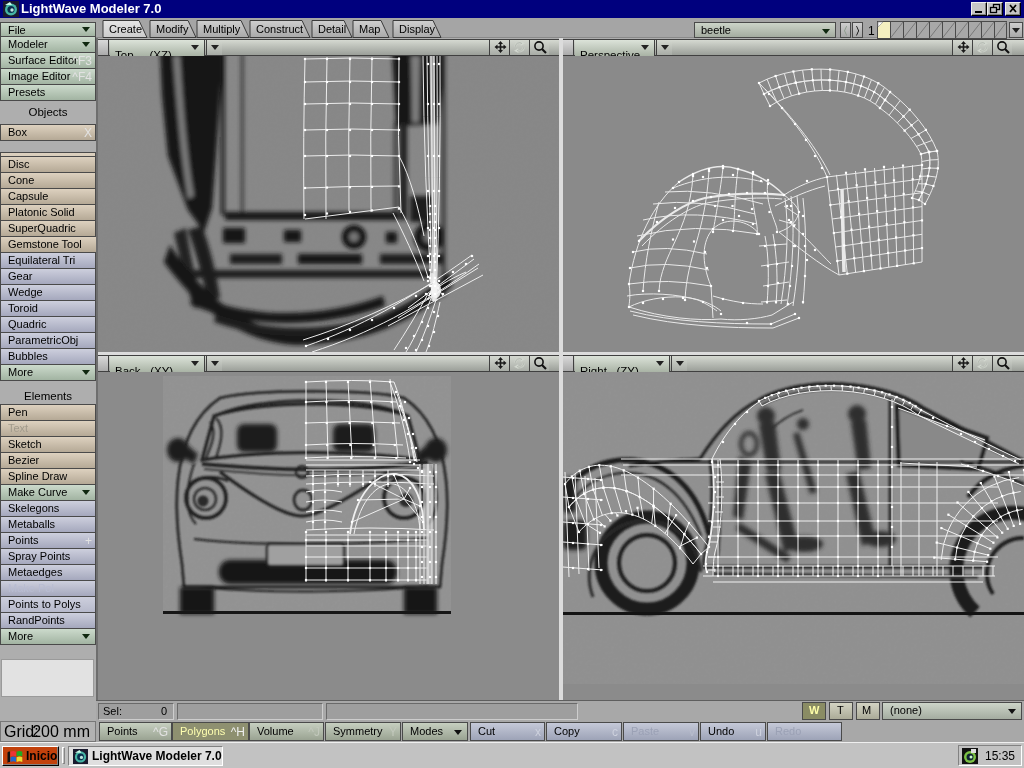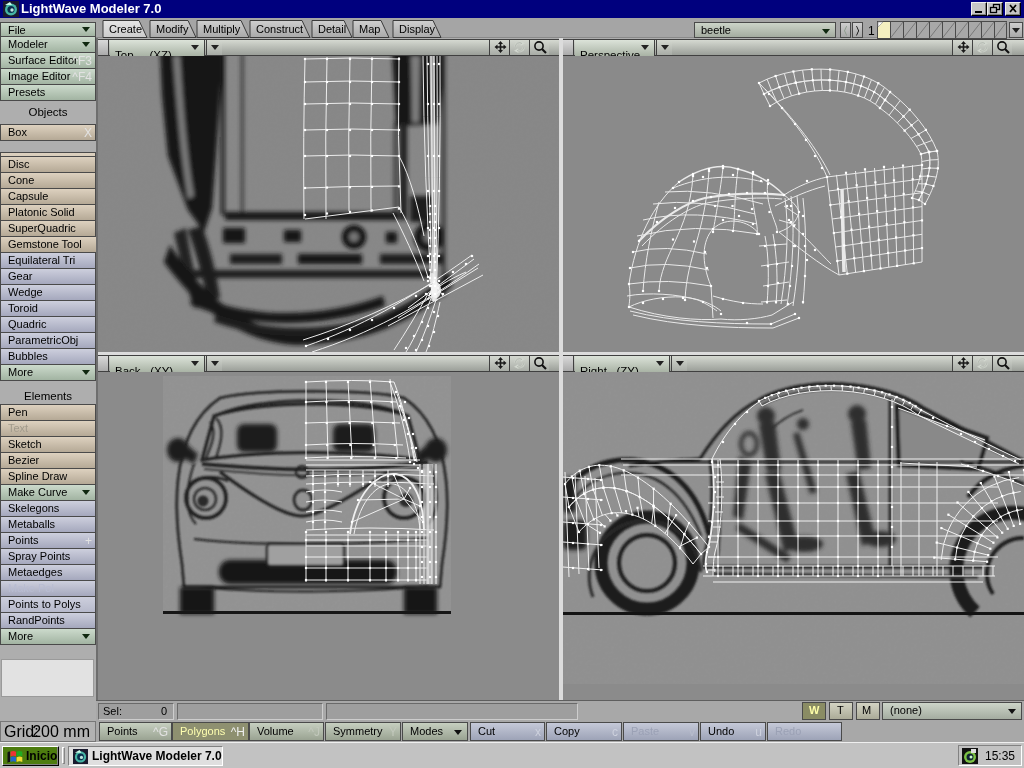--- a/index.html
+++ b/index.html
@@ -20,21 +20,21 @@
 .vhead{position:absolute;height:17px;background:linear-gradient(#d5d9d1,#9b9f99);border-top:1px solid #404040;border-bottom:1px solid #404040;font-size:11.5px;}
 .vtitle{position:absolute;top:0;height:15px;background:linear-gradient(#dce3d9,#a9b3a5);border-right:1px solid #404040;padding:8px 5px;line-height:15px;}
 .mini{position:absolute;top:0;height:15px;background:linear-gradient(#d9d9d9,#ababab);border-right:1px solid #404040;}
 .icob{position:absolute;top:0;width:20px;height:15px;background:linear-gradient(#d4d8d0,#a8aca6);border-left:1px solid #404040;}
 .vp{position:absolute;background:#898989;overflow:hidden;}
 .sunk{position:absolute;background:#9e9e9e;border:1px solid #6a6a6a;border-bottom-color:#cdcdcd;border-right-color:#cdcdcd;font-size:11px;}
 .bb{position:absolute;border:1px solid #4a4a4a;font-size:11px;line-height:16px;padding-left:7px;height:19px;}
 .bgrn{background:linear-gradient(#c6cfc0,#9aa392);}
 .bblu{background:linear-gradient(#c5c9d8,#9da3b7);}
 #taskbar{left:0;top:742px;width:1024px;height:26px;background:#c2c2c2;}
-.tbtn{position:absolute;top:4px;height:20px;background:#4d7c0f;border:1px solid #000;border-top-color:#fff;border-left-color:#fff;box-shadow:inset -1px -1px 0 #818181;font-size:12px;font-weight:bold;}
+.tbtn{position:absolute;top:4px;height:20px;background:#c2410c;border:1px solid #000;border-top-color:#fff;border-left-color:#fff;box-shadow:inset -1px -1px 0 #818181;font-size:12px;font-weight:bold;}
 </style></head>
 <body>
 <div id="root">
 <div id="title" class="abs">
   <svg class="abs" style="left:3px;top:1px" width="16" height="16" viewBox="0 0 16 16">
     <rect x="0" y="0" width="16" height="16" fill="#1a1a2e"></rect>
     <circle cx="8" cy="8.5" r="6" fill="#45b5a5"></circle>
     <circle cx="8" cy="8.5" r="3.6" fill="#0b2f4f"></circle>
     <circle cx="9" cy="9" r="1.7" fill="#bfe8df"></circle>
     <path d="M2 4 L7 1 L9 4Z" fill="#cfe"></path>

